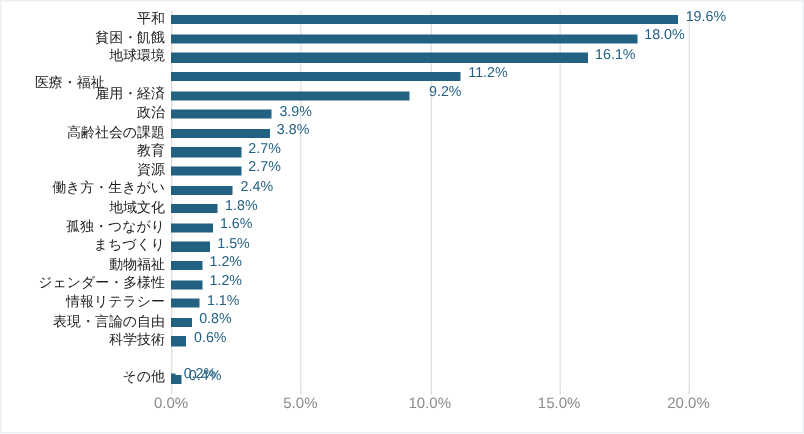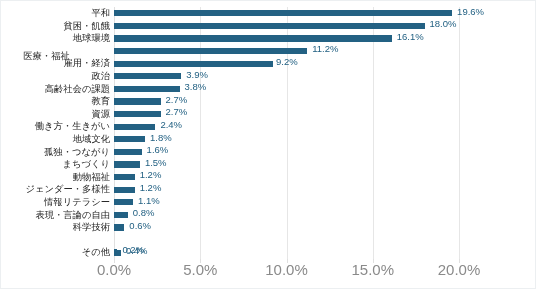--- a/index.html
+++ b/index.html
@@ -88,21 +88,21 @@
     position: absolute;
     left: 113px;
     top: 262px;
     width: 345px;
     height: 16px;
   }
   .x-tick {
     position: absolute;
     top: 0;
     transform: translateX(-50%);
-    font-size: 15px;
+    font-size: 10px;
     line-height: 14px;
     color: #8a8a8a;
     white-space: nowrap;
   }
   .tick-mark {
     position: absolute;
     top: -4px;
     width: 1px;
     height: 4px;
     background: #e0e0e0;
@@ -130,21 +130,21 @@
       <div class="bar-row" style="top: 25.2px;">
         <div class="bar-rect" style="width: 277.725px; background: rgb(35, 97, 131);"></div>
         <div class="bar-value" style="left: 282.725px; color: rgb(35, 97, 131);">16.1%</div>
       </div>
       <div class="bar-row" style="top: 37.8px;">
         <div class="bar-rect" style="width: 193.2px; background: rgb(35, 97, 131);"></div>
         <div class="bar-value" style="left: 198.2px; color: rgb(35, 97, 131);">11.2%</div>
       </div>
       <div class="bar-row" style="top: 50.4px;">
         <div class="bar-rect" style="width: 158.7px; background: rgb(35, 97, 131);"></div>
-        <div class="bar-value" style="left: 162px; color: rgb(35, 97, 131);">9.2%</div>
+        <div class="bar-value" style="left: 172px; color: rgb(35, 97, 131);">9.2%</div>
       </div>
       <div class="bar-row" style="top: 63px;">
         <div class="bar-rect" style="width: 67.275px; background: rgb(35, 97, 131);"></div>
         <div class="bar-value" style="left: 72.275px; color: rgb(35, 97, 131);">3.9%</div>
       </div>
       <div class="bar-row" style="top: 75.6px;">
         <div class="bar-rect" style="width: 65.55px; background: rgb(35, 97, 131);"></div>
         <div class="bar-value" style="left: 70.55px; color: rgb(35, 97, 131);">3.8%</div>
       </div>
       <div class="bar-row" style="top: 88.2px;">

